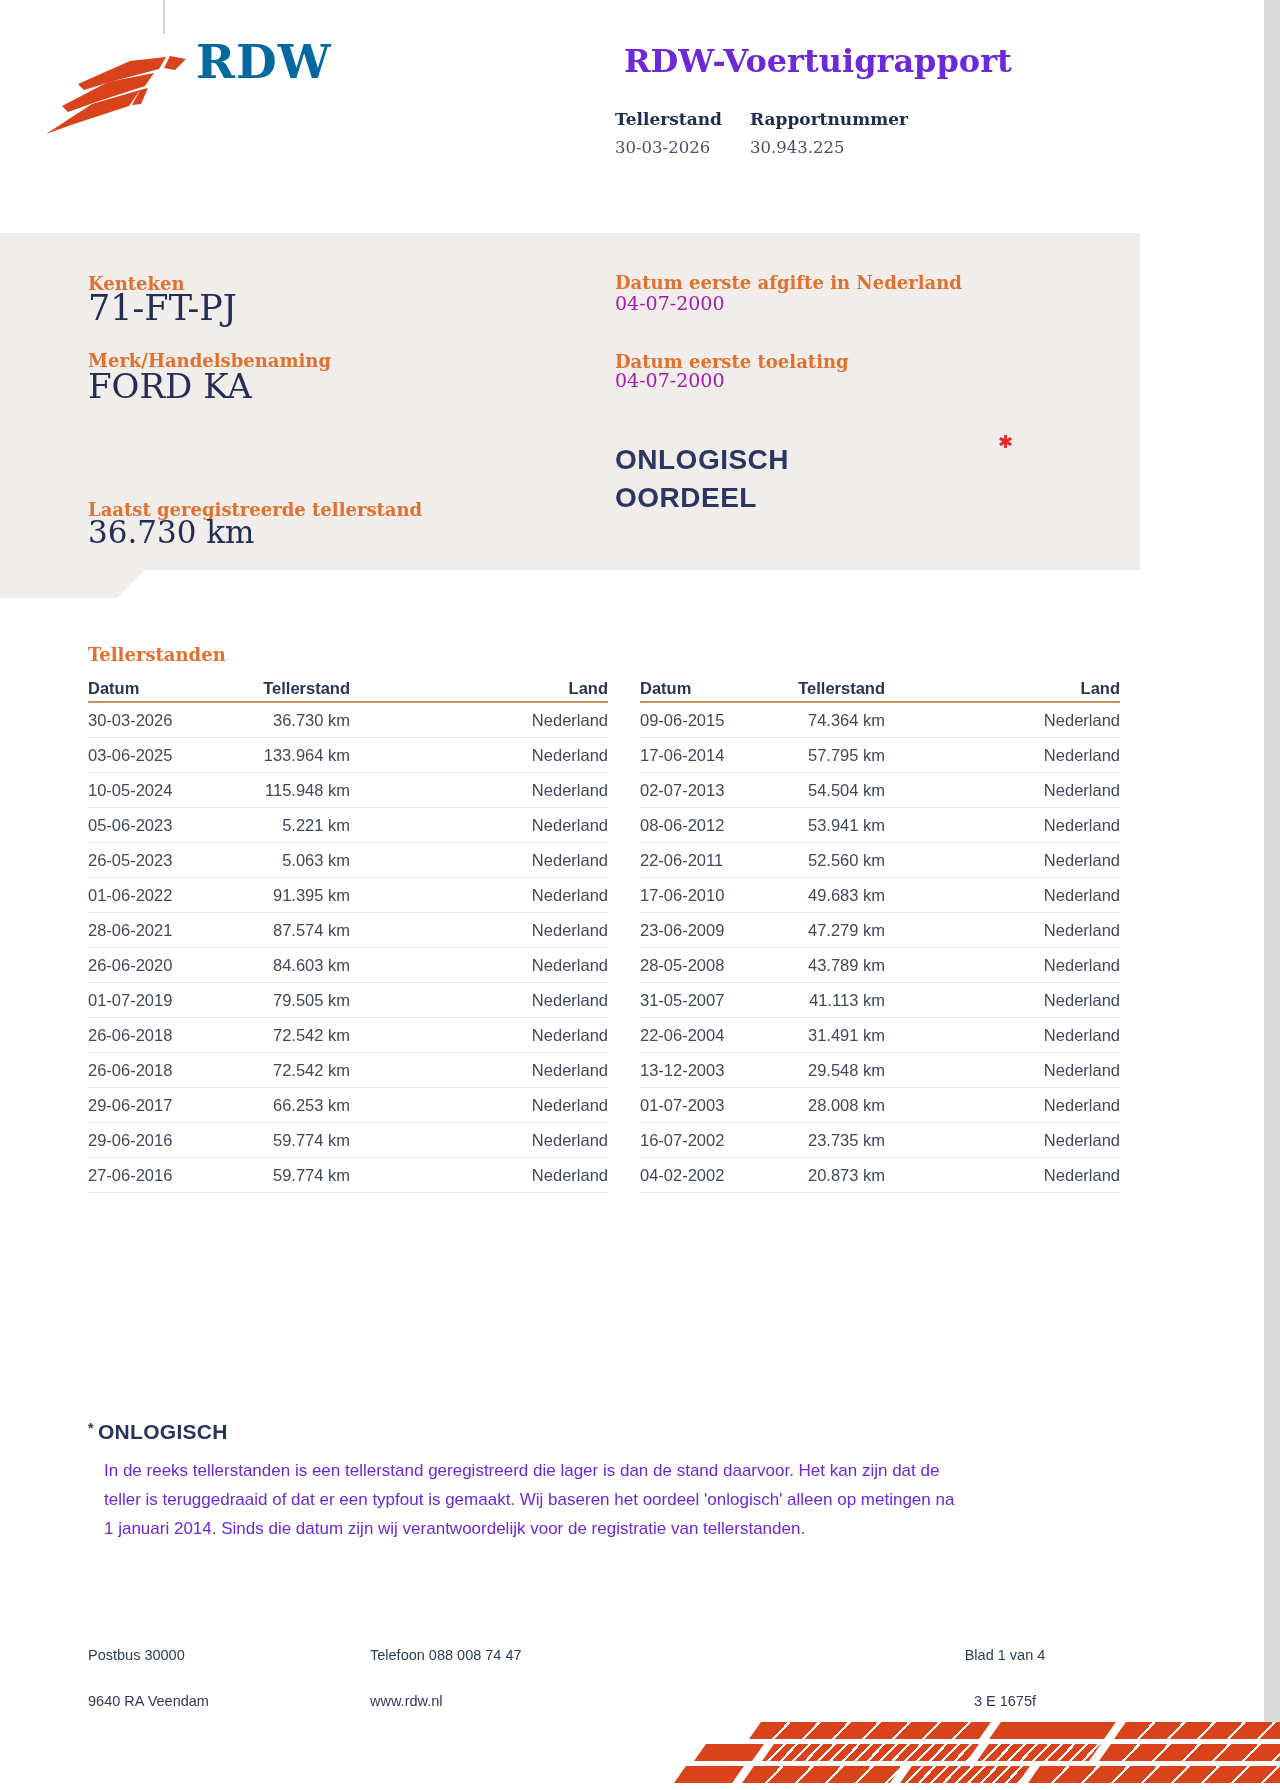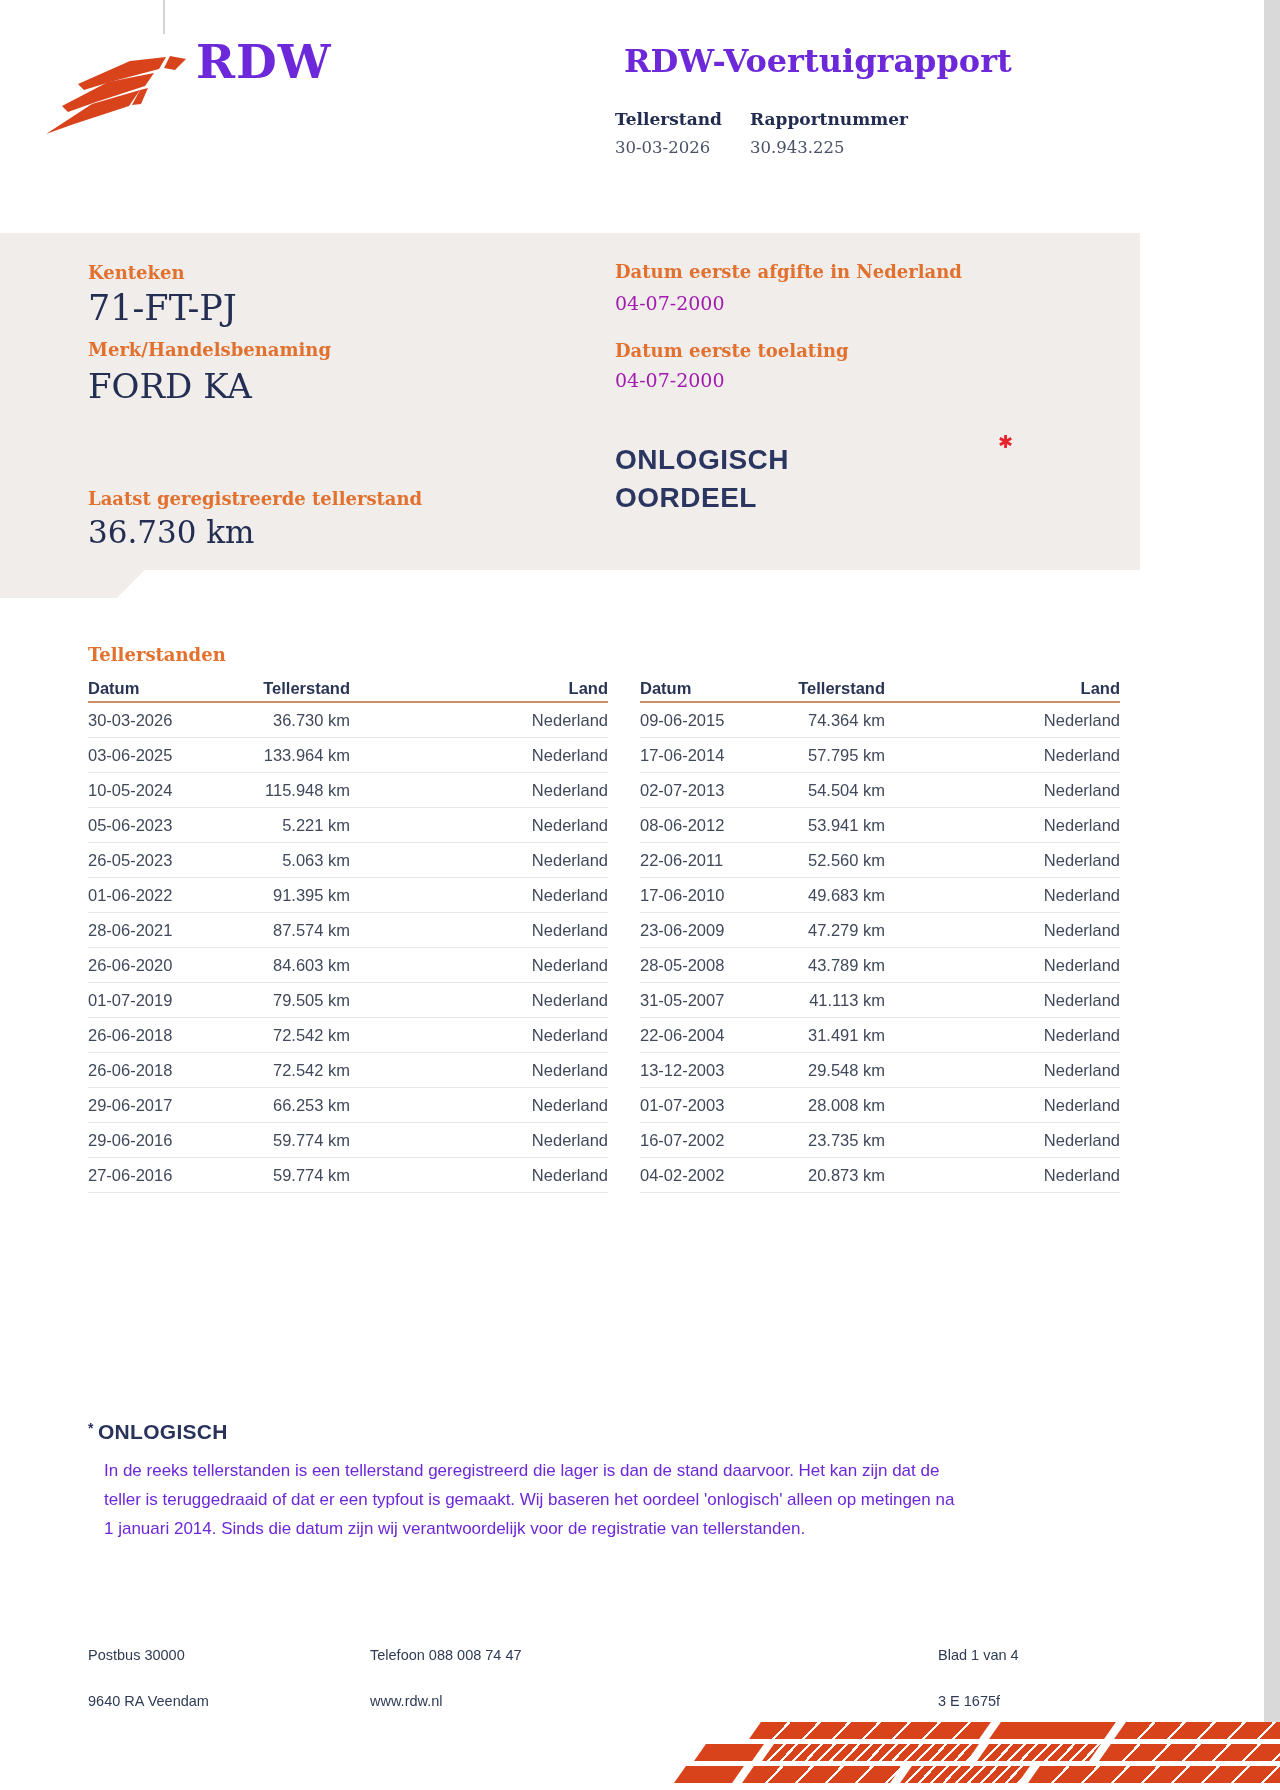--- a/index.html
+++ b/index.html
@@ -6,42 +6,42 @@
   body{
     width:1280px;height:1790px;position:relative;background:#ffffff;
     font-family:"Liberation Sans", sans-serif;overflow:hidden;
   }
   .abs{position:absolute;}
 
   
   .logo-svg{left:44px;top:50px;width:146px;height:90px;}
   .logo-text{
     left:196px;top:34px;font-family:"DejaVu Serif",serif;font-weight:700;
-    font-size:47px;color:#6d28d9;letter-spacing:1px;
+    font-size:47px;color:#0369a1;letter-spacing:1px;
   }
   .doc-title{
     left:624px;top:42px;font-family:"DejaVu Serif",serif;font-weight:700;
     font-size:32px;color:#6d28d9;
   }
   .rep-label{
     font-family:"DejaVu Serif",serif;font-weight:700;font-size:17px;color:#222C50;
     top:109px;
   }
   .rep-value{
     font-family:"DejaVu Serif",serif;font-size:16.5px;color:#4A5166;top:138px;
   }
   .rl1{left:615px;} .rl2{left:750px;}
 
   
   .grey-box{
     left:0;top:233px;width:1140px;height:365px;background:#F0EDEB;
     clip-path:polygon(0 0,100% 0,100% 92.3%,12.7% 92.3%,10.26% 100%,0 100%);
   }
   .o-label{
-    font-family:"DejaVu Serif",serif;font-weight:700;font-size:18px;color:#E2702E;
+    font-family:"DejaVu Serif",serif;font-weight:700;font-size:18px;color:#E2702E;margin-top:11px;
   }
   .n-value{
     font-family:"DejaVu Serif",serif;color:#232E52;text-align:right;
   }
   .g-value{
     font-family:"DejaVu Serif",serif;font-size:19px;color:#a21caf;
   }
   .kenteken-label{left:88px;top:262px;}
   .kenteken-value{left:88px;top:288px;font-size:35px;}
   .merk-label{left:88px;top:339px;}
@@ -75,21 +75,21 @@
   .expl-head{left:88px;top:1420px;color:#28325A;}
   .expl-star{font-size:14px;vertical-align:6px;font-weight:700;}
   .expl-title{font-size:21px;font-weight:800;letter-spacing:0.3px;}
   .expl-text{
     left:104px;top:1456px;width:1000px;font-size:17px;line-height:29px;
     color:#6d28d9;white-space:pre-line;
   }
 
   
   .foot{font-size:14.5px;color:#2F3B55;}
-  .f-c1{left:88px;} .f-c2{left:370px;} .f-c3{left:938px;width:200px;text-align:left;}
+  .f-c1{left:88px;} .f-c2{left:370px;} .f-c3{left:905px;width:200px;text-align:center;}
   .f-r1{top:1647px;} .f-r2{top:1681px;margin-top:12px;}
 
   
   .edge-strip{left:1264px;top:0;width:16px;height:1730px;background:#D9D9D9;}
   .corner-line{left:163px;top:0;width:2px;height:34px;background:#D6D4D2;}
 
   
   .brand-graphic{left:650px;top:1722px;width:640px;height:68px;}
   .bar{position:absolute;height:17px;transform:skewX(-35deg);}
   .hatch-sparse{background:repeating-linear-gradient(105deg,#D8431C 0 26px,#ffffff 26px 29px);}

